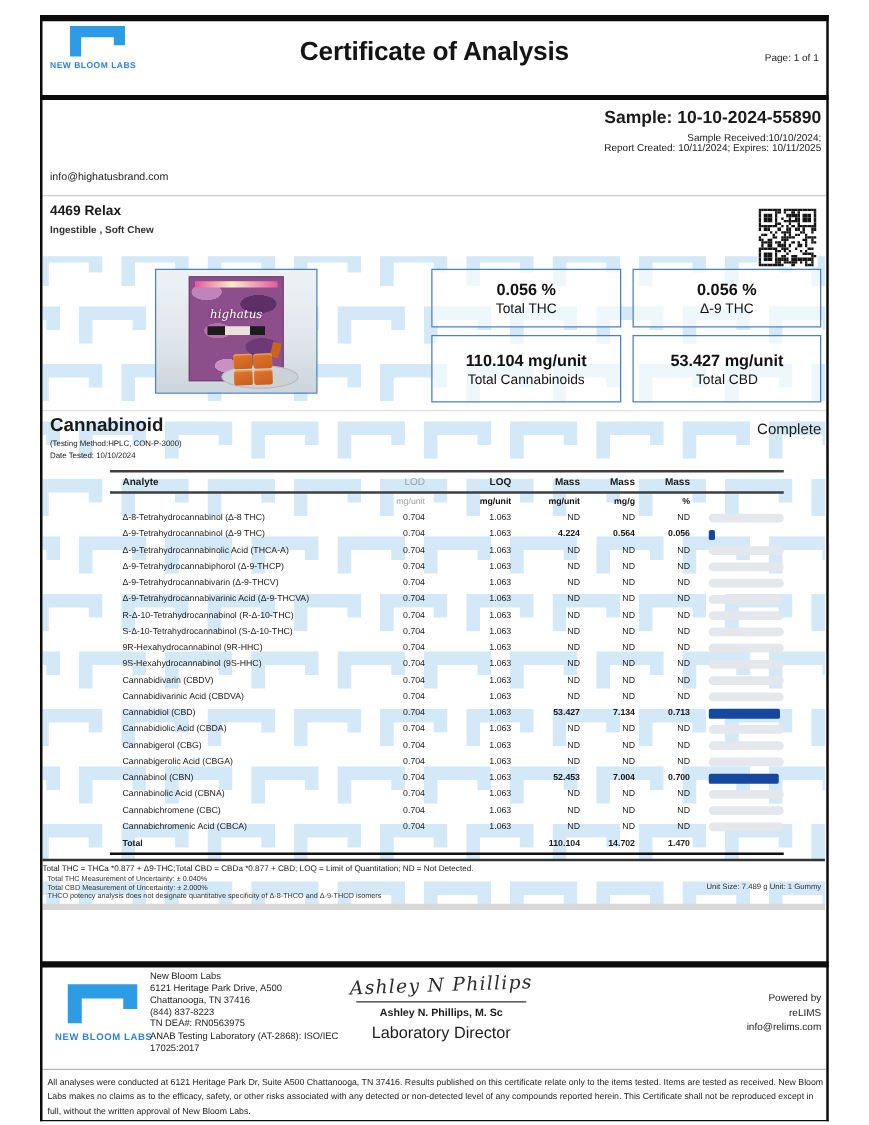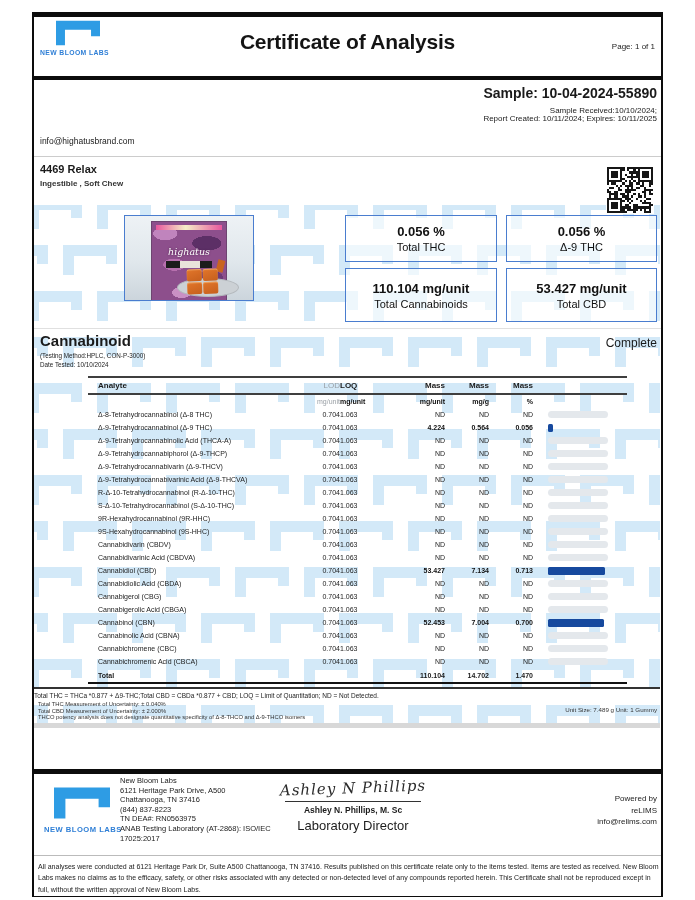--- a/index.html
+++ b/index.html
@@ -38,21 +38,21 @@
   
   .product-name{left:40px;top:163px;font-size:11px;font-weight:bold;}
   .product-form{left:40px;top:179px;font-size:8px;font-weight:bold;color:#333;}
 
   
   .qr{position:absolute;right:41px;top:166px;display:grid;grid-template-columns:repeat(21,2.2px);grid-auto-rows:2.2px;background:#fff;padding:1px;z-index:2;}
   .qr .qb{background:#161616;}
   .qr .qw{background:#fff;}
 
   
-  .photo{left:124px;top:215px;width:130px;height:86px;border:1.5px solid #4a7dcf;box-sizing:border-box;background:linear-gradient(180deg,#eef2f5 0%,#e0e7ec 55%,#ccd5dc 100%);z-index:1;overflow:hidden;}
+  .photo{left:124px;top:215px;width:130px;height:100px;border:1.5px solid #4a7dcf;box-sizing:border-box;background:linear-gradient(180deg,#eef2f5 0%,#e0e7ec 55%,#ccd5dc 100%);z-index:1;overflow:hidden;}
   .pouch{position:absolute;left:26px;top:5px;width:76px;height:84px;border:1px solid #6d4470;box-sizing:border-box;
     background:
       radial-gradient(20px 11px at 18% 14%,#c084bd 0 60%,transparent 61%),
       radial-gradient(24px 12px at 74% 26%,#5c2f66 0 60%,transparent 61%),
       radial-gradient(18px 10px at 30% 52%,#b76fae 0 60%,transparent 61%),
       radial-gradient(22px 12px at 78% 68%,#6d3a77 0 60%,transparent 61%),
       radial-gradient(16px 9px at 40% 86%,#c990c4 0 60%,transparent 61%),
       #8d4f8c;}
   .pouch-top{height:5px;margin:3px 4px 0;background:linear-gradient(90deg,#e8579d,#f5efc7 45%,#e8579d);}
   .pouch-brand{margin-top:16px;text-align:center;color:#fff;font-family:"DejaVu Serif",serif;font-style:italic;font-size:9.5px;text-shadow:0 0 2px rgba(60,20,60,.8);}
@@ -71,21 +71,21 @@
   .panel-title{left:40px;top:332px;font-size:15px;font-weight:bold;}
   .panel-status{right:38px;top:336px;font-size:12px;}
   .panel-method{left:40px;top:352px;font-size:6.3px;color:#222;}
   .panel-date{left:40px;top:361px;font-size:6.3px;color:#222;}
 
   
   .table{position:absolute;left:88px;top:376px;width:539px;z-index:1;}
   .trow{display:flex;align-items:center;}
   .c-name{flex:0 0 212px;padding-left:10px;box-sizing:border-box;text-align:left;}
   .c-lod{flex:0 0 40px;text-align:right;}
-  .c-loq{flex:0 0 50px;}
+  .c-loq{flex:0 0 50px;text-align:right;margin-left:19px;}
   .c-m1{flex:0 0 55px;text-align:right;}
   .c-m2{flex:0 0 44px;text-align:right;}
   .c-m3{flex:0 0 44px;text-align:right;}
   .c-bar{flex:0 0 60px;margin-left:15px;display:flex;align-items:center;}
   .thead{height:15px;border-top:2px solid #3f3f3f;border-bottom:2px solid #3f3f3f;font-size:8px;font-weight:bold;}
   .thead .c-lod{color:#9aa0a6;font-weight:normal;}
   .tunits{height:13px;font-size:7px;font-weight:bold;color:#111;}
   .tunits .c-lod{color:#9aa0a6;font-weight:normal;}
   #rows .trow{height:13px;font-size:7px;color:#222;}
   .num-strong{font-weight:bold;color:#111;}
@@ -486,21 +486,21 @@
   <div class="logo-box abs" style="left:40px;top:19px;">
     <svg width="44" height="28" viewBox="0 0 54 30" style="margin-left:16px;">
       <path d="M0 30 L0 0 L54 0 L54 19 L43 19 L43 11 L11 11 L11 30 Z" fill="#2e9ce4"></path>
     </svg>
     <span class="logo-label" style="font-size:6.8px;letter-spacing:.4px;margin-top:2px;">NEW BLOOM LABS</span>
   </div>
   <div class="title">Certificate of Analysis</div>
   <div class="page-num">Page: 1 of 1</div>
 
   <div class="abs client-email z2">info@highatusbrand.com</div>
-  <div class="abs sample-id z2">Sample: 10-04-2024-55890</div>
+  <div class="abs sample-id z2">Sample: 10-10-2024-55890</div>
   <div class="abs sample-received z2">Sample Received:10/10/2024;</div>
   <div class="abs sample-created z2">Report Created: 10/11/2024; Expires: 10/11/2025</div>
   <div class="divider" style="top:156px;"></div>
 
   <div class="abs product-name z2">4469 Relax</div>
   <div class="abs product-form z2">Ingestible , Soft Chew</div>
   <div class="qr" id="qr">
       <span class="qb"></span>
       <span class="qb"></span>
       <span class="qb"></span>

